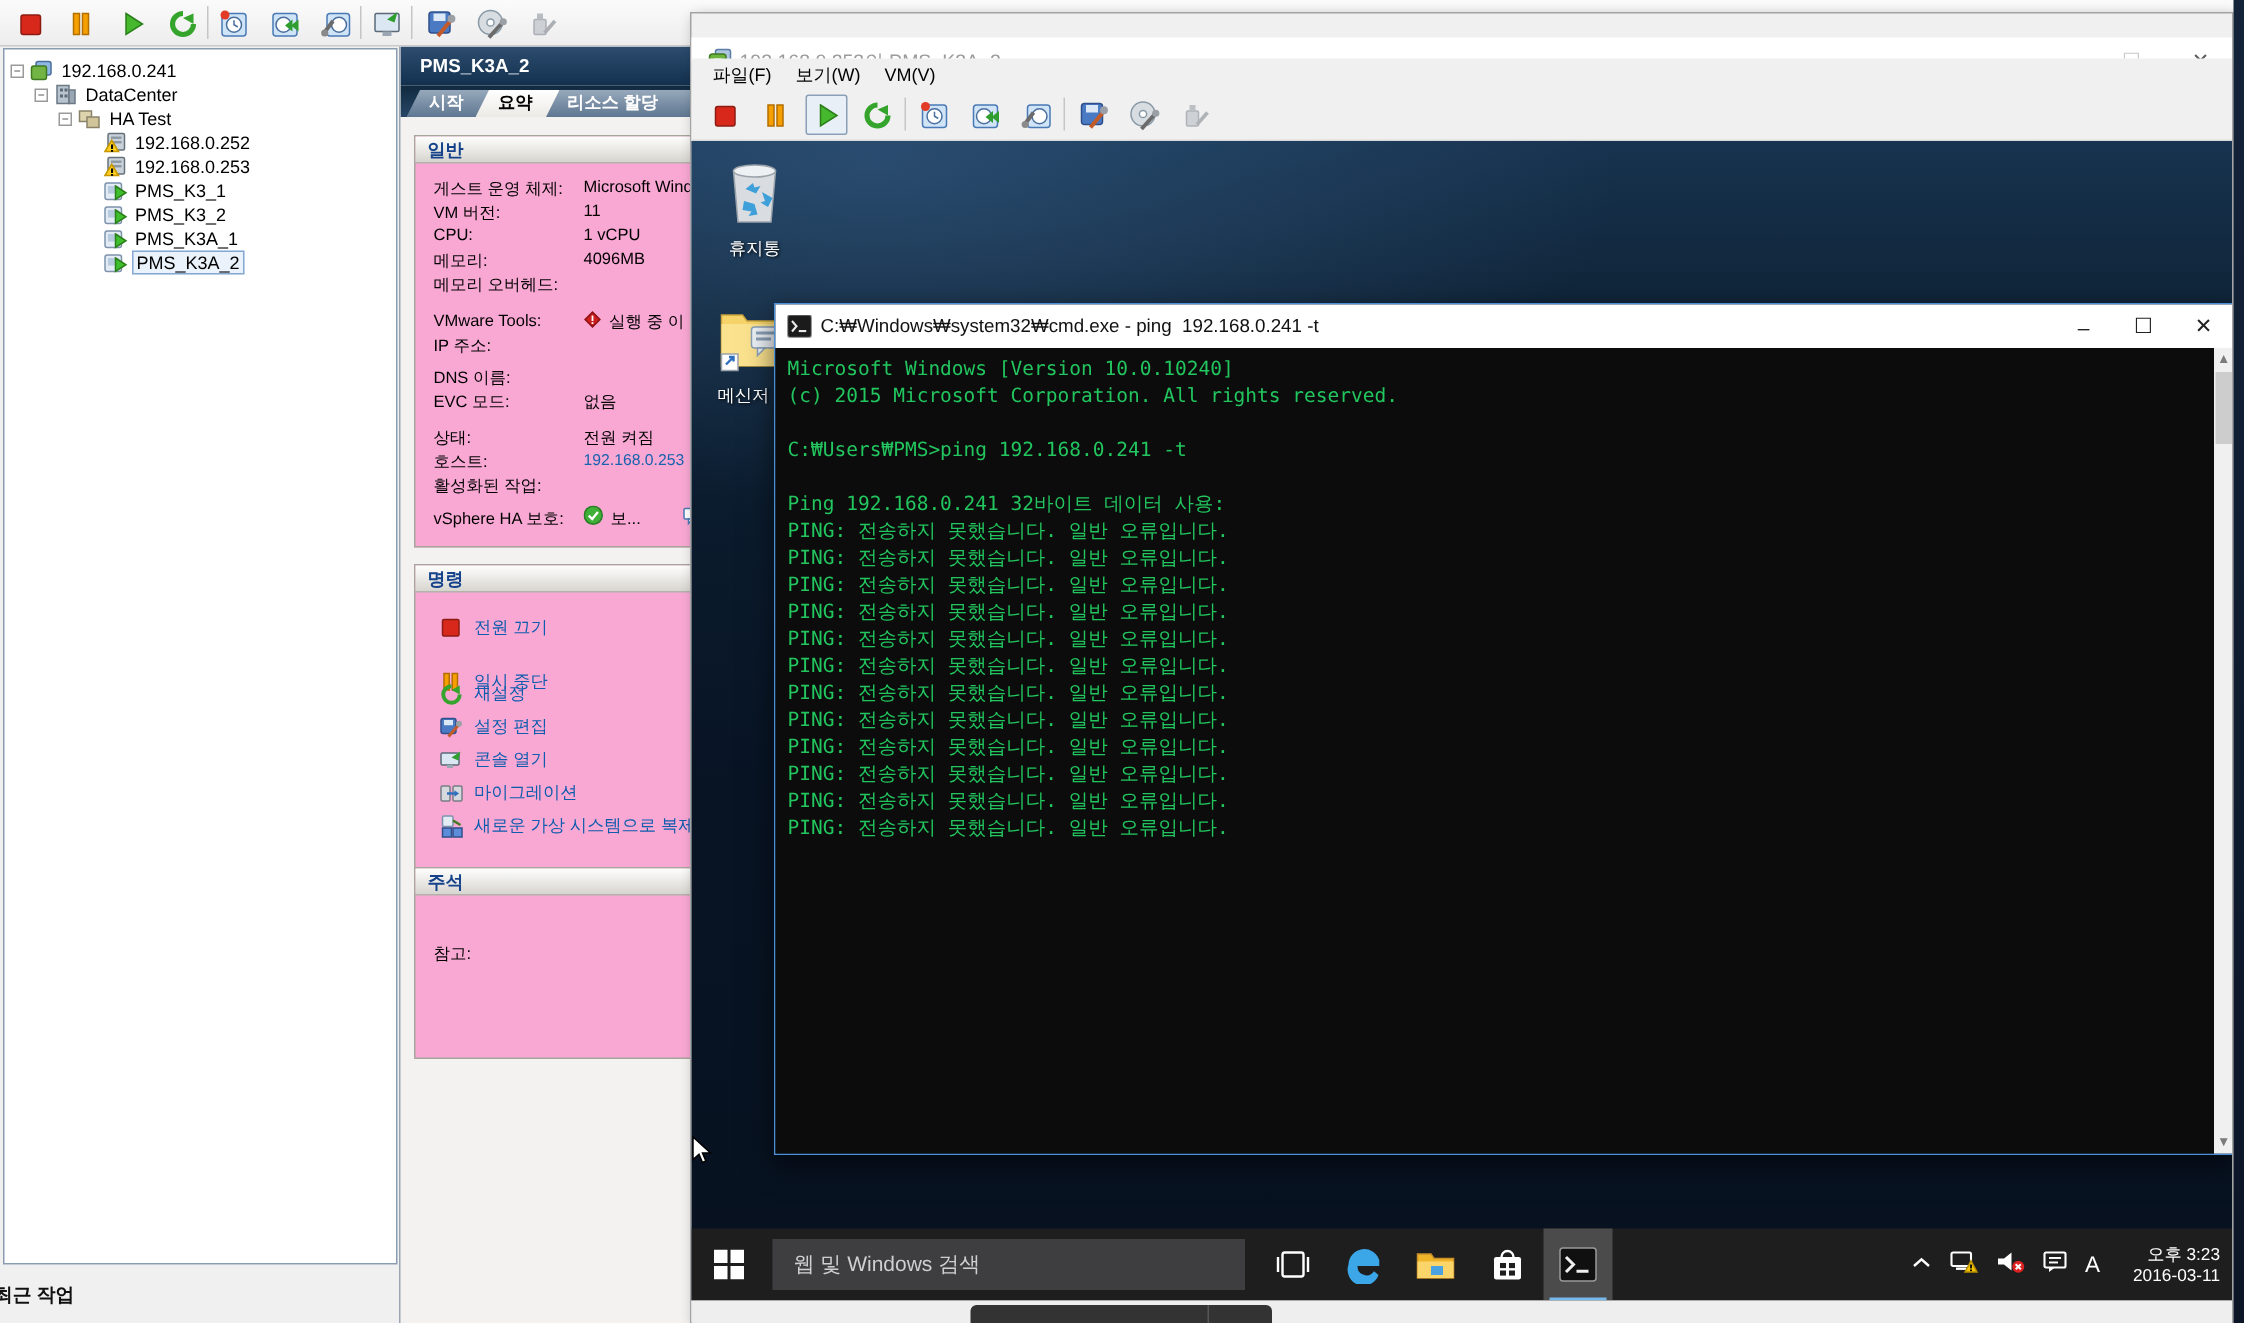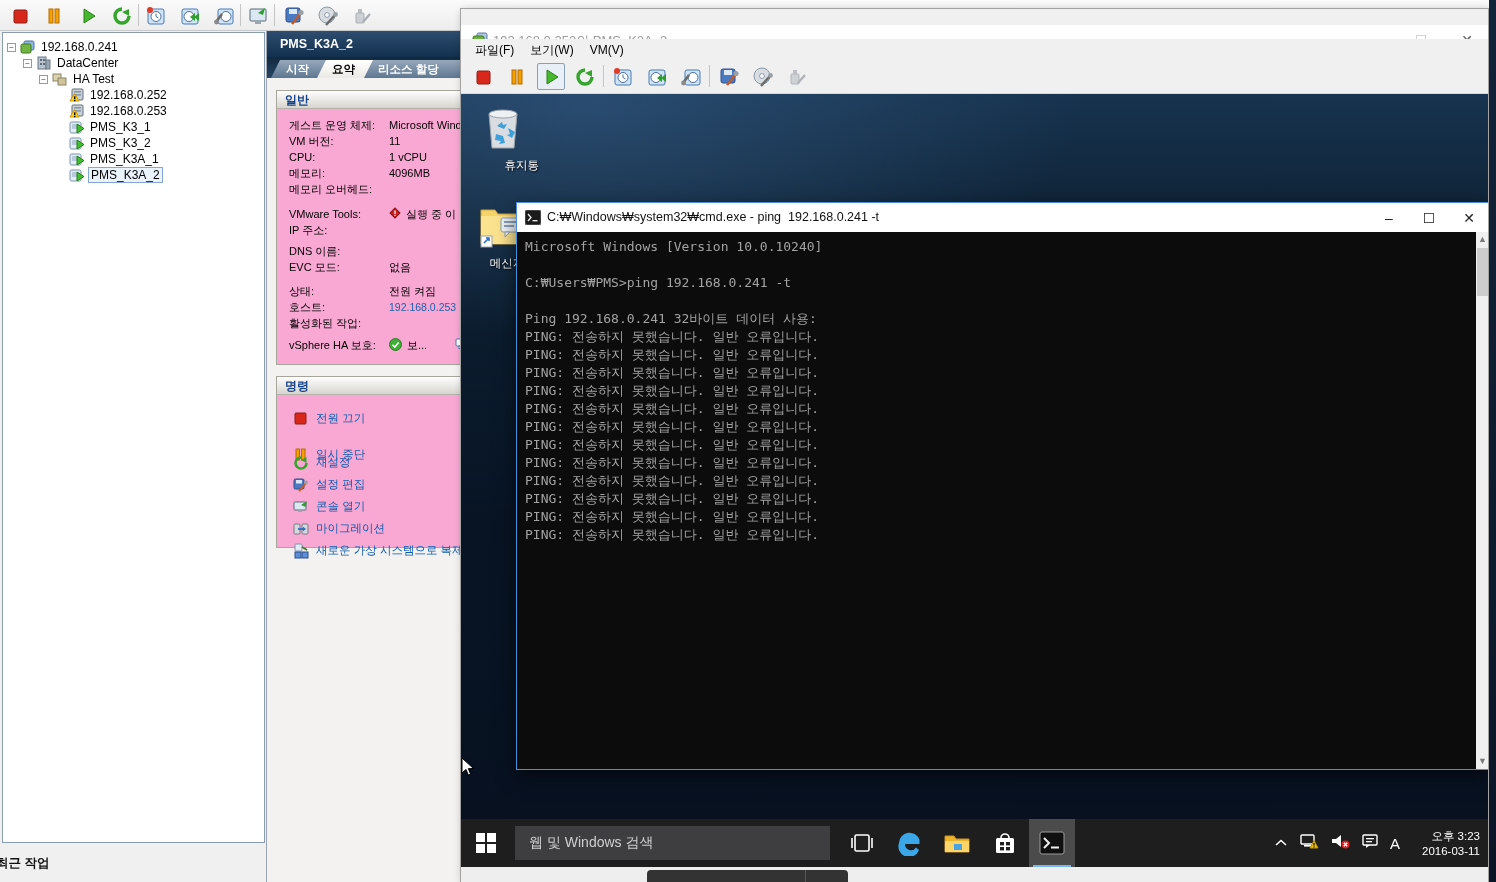--- a/index.html
+++ b/index.html
@@ -46,28 +46,28 @@
   #c-menubar { position:absolute; left:0; top:30px; width:100%; height:22px; background:#f0f0f0; display:flex; align-items:center; padding-left:6px; }
   .menuitem { font-size:12px; color:#000; padding:0 8px; }
   #c-toolbar { position:absolute; left:0; top:52px; width:100%; height:33px; background:#f0f0f0; border-bottom:1px solid #d9d9d9; }
   .pressed { border:1px solid #8aa0b8; background:#e9eff6; border-radius:2px; }
 
   #vm-screen { position:absolute; left:0; top:85px; width:1027px; height:773px; overflow:hidden;
     background:radial-gradient(ellipse 900px 420px at 12% 2%, rgba(72,118,168,.38), transparent 55%),
                linear-gradient(180deg,#17334f 0%, #102539 14%, #0b1c2e 30%, #081424 55%, #071120 100%); }
 
   .dicon { position:absolute; width:72px; text-align:center; }
-  .dicon .dlabel { margin-top:2px; font-size:11.5px; color:#fff; text-shadow:1px 1px 2px #000; line-height:14px; white-space:nowrap;text-align:right; }
+  .dicon .dlabel { margin-top:2px; font-size:11.5px; color:#fff; text-shadow:1px 1px 2px #000; line-height:14px; white-space:nowrap; }
 
   
   #cmd-win { position:absolute; left:55px; top:108px; width:974px; height:568px; border:1px solid #4a90d9; background:#0c0c0c; box-shadow:0 6px 18px rgba(0,0,0,.55); }
   #cmd-titlebar { position:absolute; left:0; top:0; width:100%; height:29px; background:#fff; }
   #cmd-title { position:absolute; left:30px; top:7px; font-size:12.5px; color:#111; white-space:pre; }
   .cmdbtn { position:absolute; top:0; width:40px; height:29px; display:flex; align-items:center; justify-content:center; font-size:14px; color:#222; }
-  #cmd-body { position:absolute; left:0; top:29px; right:13px; bottom:0; background:#0c0c0c; padding:6px 0 0 8px; font-family:"DejaVu Sans Mono","DejaVu Sans",monospace; font-size:13px; line-height:18px; color:#a3a3a3; overflow:hidden; }
+  #cmd-body { position:absolute; left:0; top:29px; right:13px; bottom:0; background:#0c0c0c; padding:6px 0 0 8px; font-family:"DejaVu Sans Mono","DejaVu Sans",monospace; font-size:13px; line-height:18px; color:#22c55e; overflow:hidden; }
   .cmd-line { white-space:pre; height:18px; }
   #cmd-scroll { position:absolute; right:0; top:29px; bottom:0; width:13px; background:#f0f0f0; }
   #cmd-thumb { position:absolute; left:1px; top:16px; width:11px; height:48px; background:#cdcdcd; }
   .scroll-arrow { position:absolute; left:0; width:13px; height:15px; color:#7b7b7b; font-size:9px; text-align:center; line-height:15px; }
 
   
   #taskbar { position:absolute; left:0; bottom:0; width:100%; height:48px; background:#1e1e1e; }
   .tb-item { position:absolute; top:0; height:48px; display:flex; align-items:center; justify-content:center; }
   #tb-search { position:absolute; left:54px; top:7px; width:315px; height:34px; background:#3e3e41; color:#cfcfcf; font-size:14px; display:flex; align-items:center; padding-left:14px; }
   #tb-cmd { background:#4b4b4b; }
@@ -329,21 +329,21 @@
               <path d="M3.5 6.8 L5.8 9 L9.6 4.4" stroke="#fff" stroke-width="1.6" fill="none"></path>
             </svg></span>
         <span class="gvalue">보...</span>
         <span style="margin-left:28px"><svg width="13" height="12">
               <rect x="1" y="1" width="11" height="7" rx="1" fill="#fff" stroke="#4a7ab5"></rect>
               <path d="M4 8 L4 11 L7 8 Z" fill="#fff" stroke="#4a7ab5"></path>
             </svg></span>
       </div>
     </div>
 
-    <div class="section" style="top:298px;height:172px">
+    <div class="section" style="top:298px;height:236px">
       <div class="sec-header">명령</div>
       <div class="cmditem" style="top:32px">
           <span class="cicon"><svg width="15" height="15">
               <rect x="2" y="2" width="11" height="11" rx="1" fill="#d8281c" stroke="#8c1c12"></rect>
             </svg></span>
           <span>전원 끄기</span>
         </div>
       <div class="cmditem" style="top:68px">
           <span class="cicon"><svg width="15" height="15">
               <rect x="3" y="2" width="3.5" height="11" fill="#f5a000" stroke="#b36d00"></rect>
@@ -388,20 +388,24 @@
           <span class="cicon"><svg width="16" height="16">
               <rect x="2" y="1" width="7" height="7" rx="1" fill="#e3ecf5" stroke="#7d93ad"></rect>
               <rect x="2" y="9" width="6" height="6" fill="#5b8dd9" stroke="#2f4f8a"></rect>
               <rect x="9" y="9" width="6" height="6" fill="#5b8dd9" stroke="#2f4f8a"></rect>
               <path d="M9 4 L14 7" stroke="#3f7a20" stroke-width="1.6"></path>
             </svg></span>
           <span>새로운 가상 시스템으로 복제</span>
         </div>
     </div>
 
+    <div class="section" style="top:500px;height:128px">
+      <div class="sec-header">주석</div>
+      <div class="grow" style="top:48px">참고:</div>
+    </div>
   </div>
 </div>
 
 <div id="console-win" class="abs">
   <div id="c-titlebar">
     <span class="abs" style="left:11px;top:7px"><svg width="16" height="16">
           <rect x="5" y="1" width="10" height="9" rx="1.5" fill="#aec6e0" stroke="#5a7da6"></rect>
           <rect x="1" y="4" width="11" height="11" rx="2" fill="#6db33f" stroke="#3f7a20"></rect>
           <path d="M4 7 h5 v4 h-2 v-2 h-3 z" fill="#fff"></path>
         </svg></span>
@@ -522,20 +526,21 @@
               <path d="M3 4 L6 7.5 L3 11" stroke="#e8e8e8" stroke-width="1.4" fill="none"></path>
               <rect x="7.5" y="10" width="5" height="1.4" fill="#e8e8e8"></rect>
             </svg></span>
         <span id="cmd-title">C:₩Windows₩system32₩cmd.exe - ping  192.168.0.241 -t</span>
         <div class="cmdbtn" style="right:80px">–</div>
         <div class="cmdbtn" style="right:40px">☐</div>
         <div class="cmdbtn" style="right:0">✕</div>
       </div>
       <div id="cmd-body">
         <div class="cmd-line">Microsoft Windows [Version 10.0.10240]</div>
+        <div class="cmd-line">(c) 2015 Microsoft Corporation. All rights reserved.</div>
         <div class="cmd-line"></div>
         <div class="cmd-line">C:₩Users₩PMS&gt;ping 192.168.0.241 -t</div>
         <div class="cmd-line"></div>
         <div class="cmd-line">Ping 192.168.0.241 32바이트 데이터 사용:</div>
         <div class="cmd-line">PING: 전송하지 못했습니다. 일반 오류입니다.</div>
         <div class="cmd-line">PING: 전송하지 못했습니다. 일반 오류입니다.</div>
         <div class="cmd-line">PING: 전송하지 못했습니다. 일반 오류입니다.</div>
         <div class="cmd-line">PING: 전송하지 못했습니다. 일반 오류입니다.</div>
         <div class="cmd-line">PING: 전송하지 못했습니다. 일반 오류입니다.</div>
         <div class="cmd-line">PING: 전송하지 못했습니다. 일반 오류입니다.</div>

